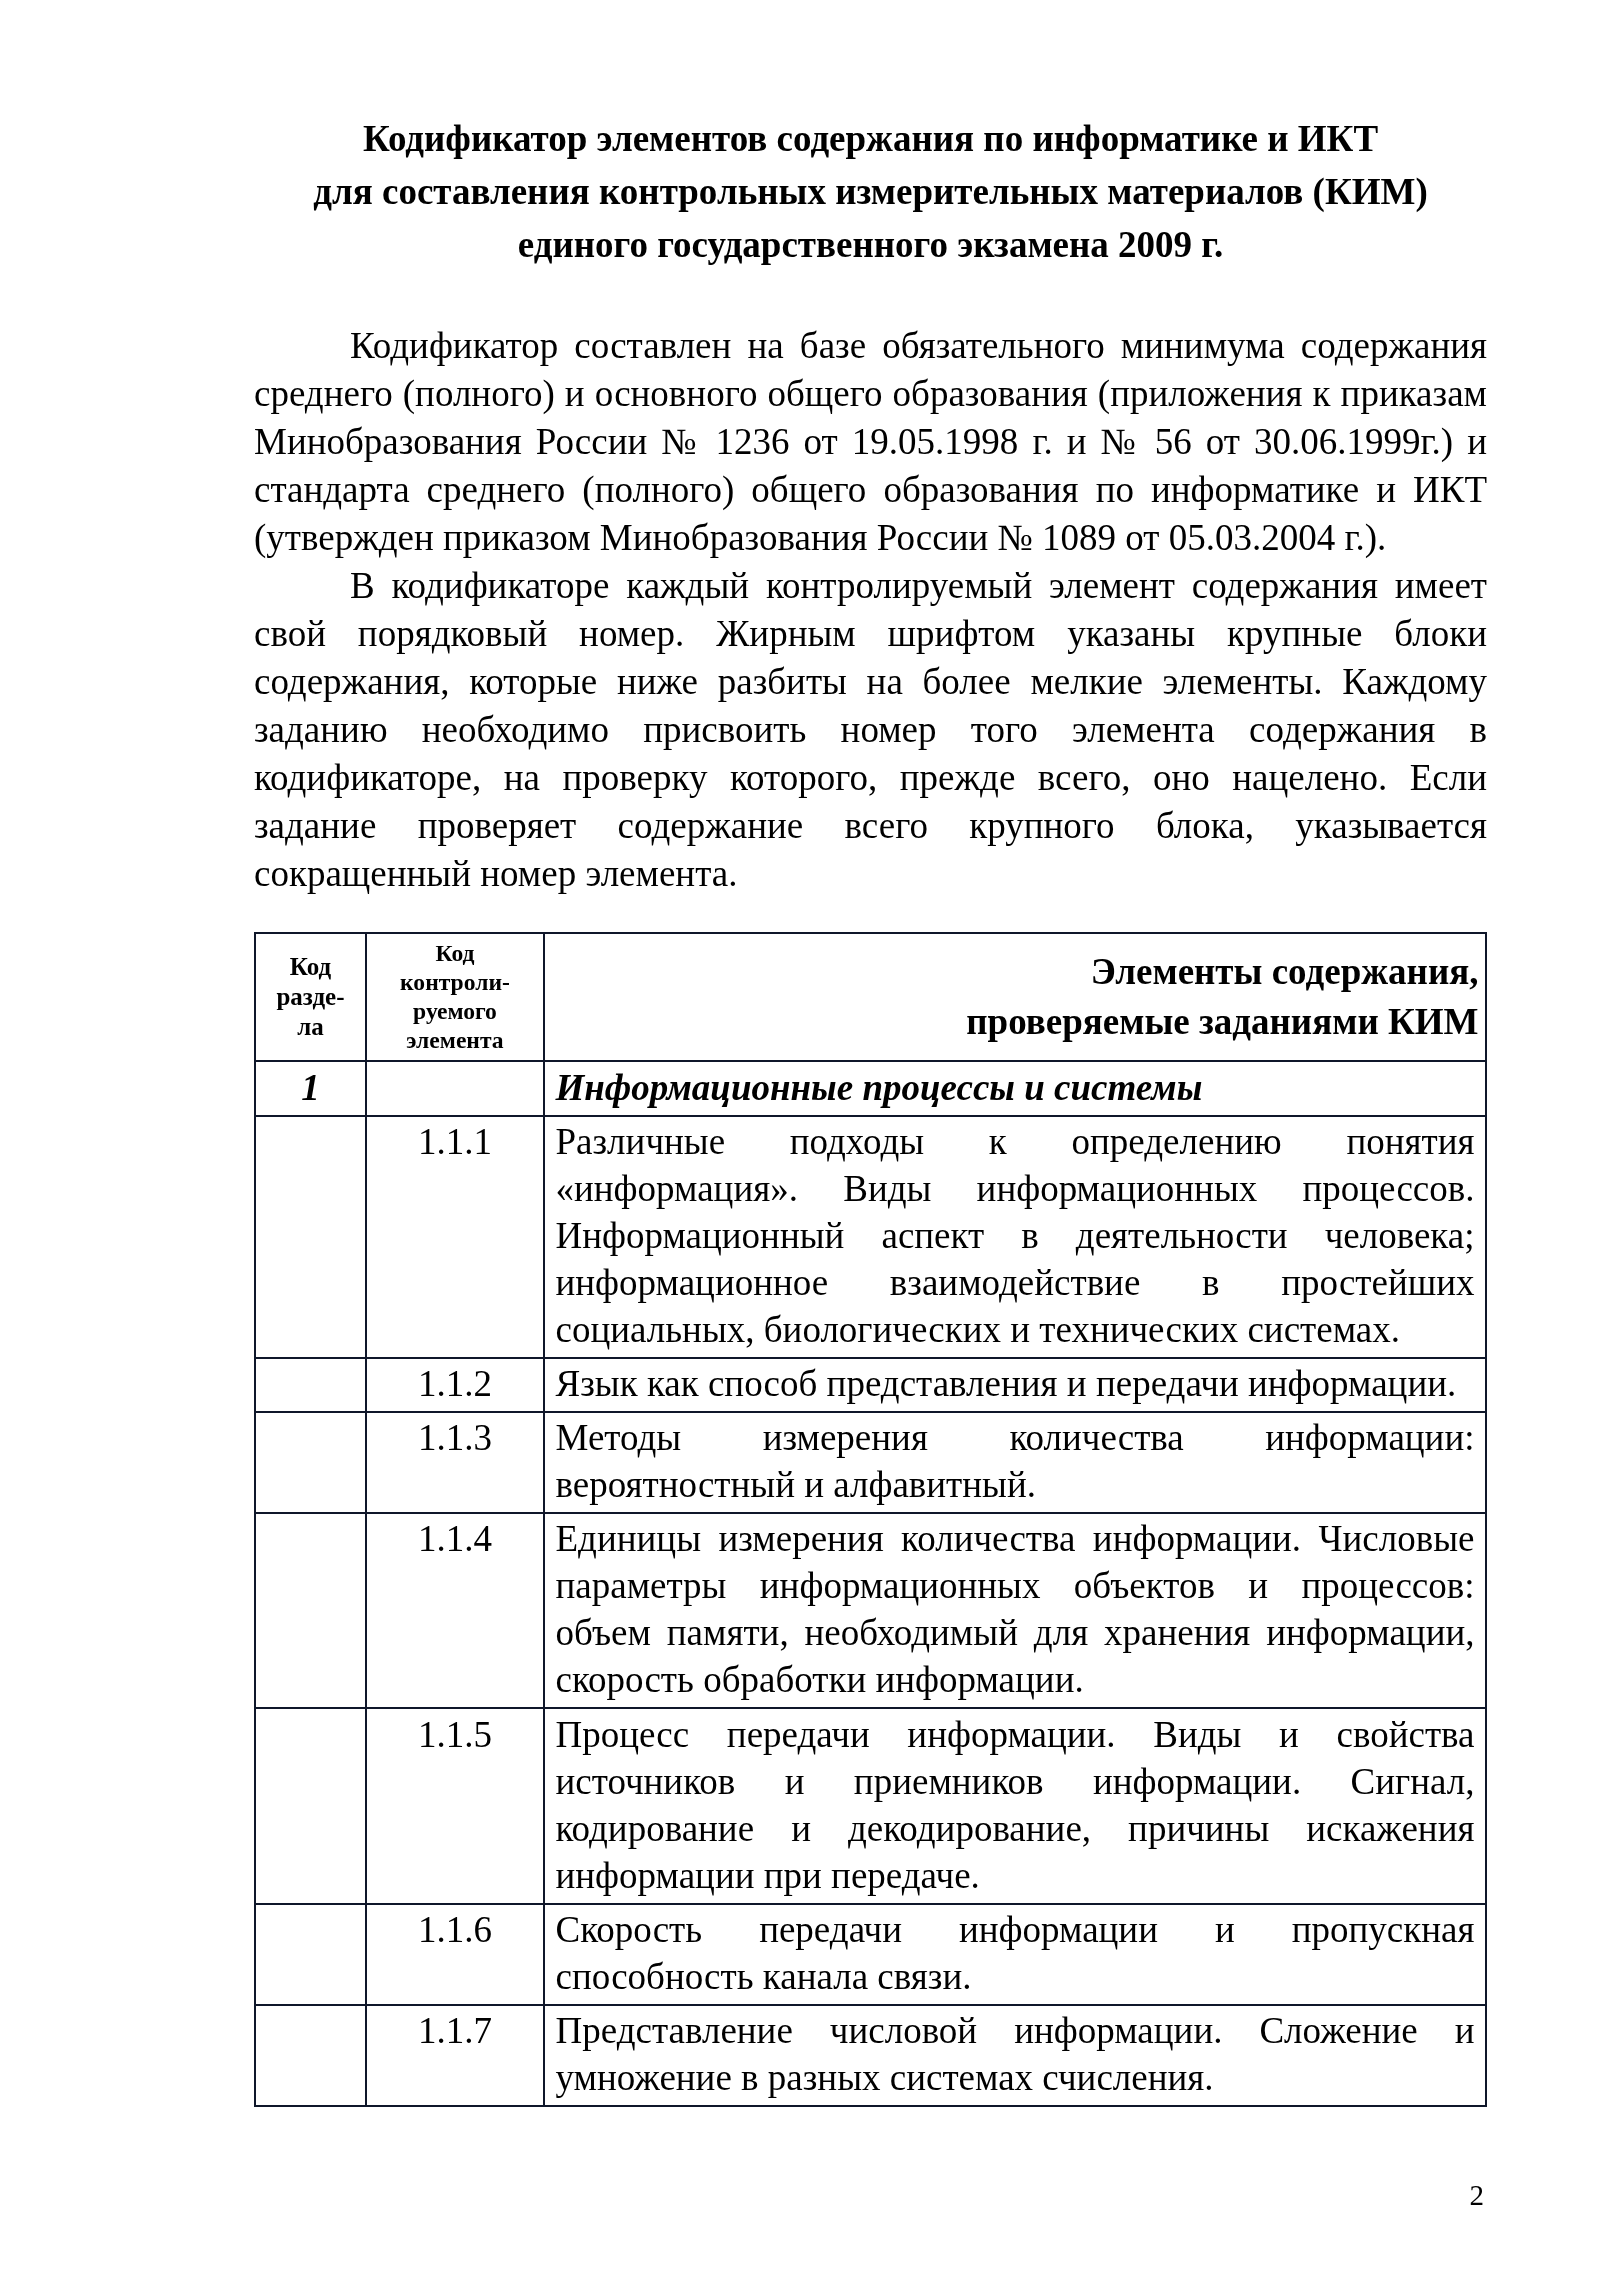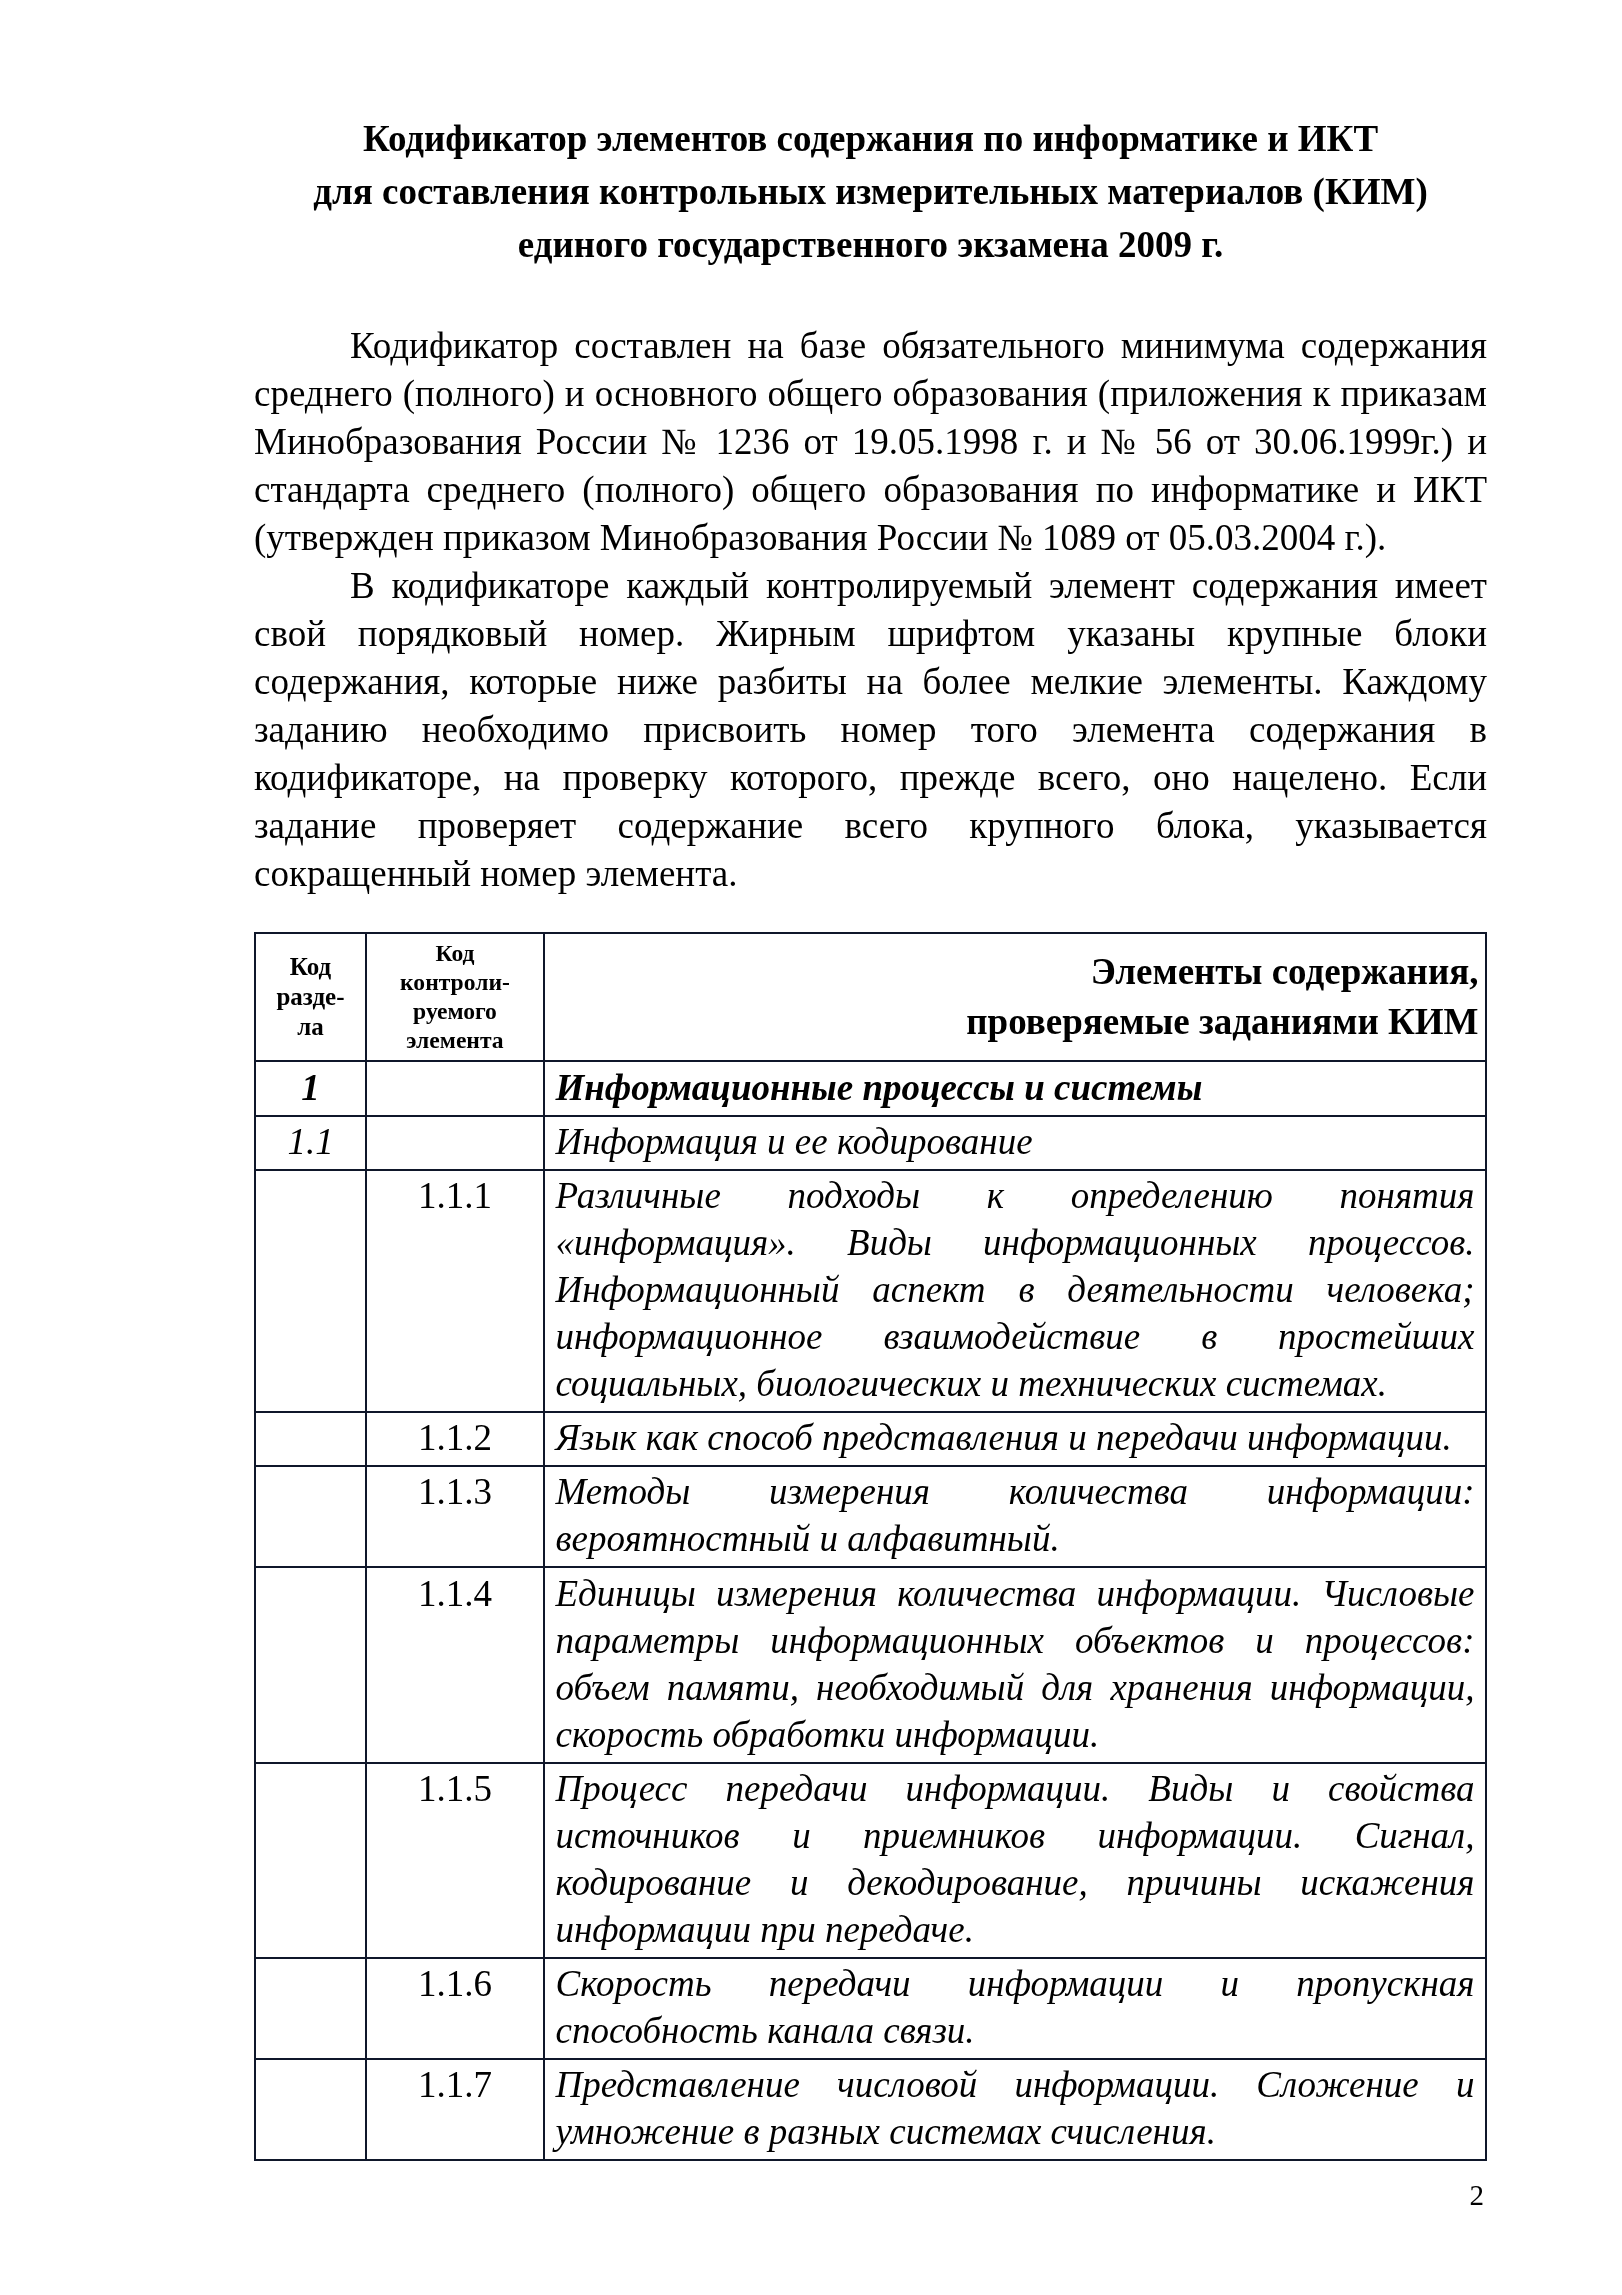--- a/index.html
+++ b/index.html
@@ -76,21 +76,20 @@
     vertical-align: top;
     line-height: 47px;
     padding: 1.3px 2.6px;
   }
   td.c-content {
     font-size: 37px;
     text-align: justify;
     vertical-align: top;
     line-height: 47px;
     padding: 1.3px 10.5px 3.9px 10.5px;
-    font-style: italic;
   }
   tr.row-section td {
     font-weight: bold;
     font-style: italic;
   }
   tr.row-subsection td {
     font-style: italic;
   }
   .page-number {
     position: absolute;
@@ -131,25 +130,20 @@
         <th class="h-content">Элементы содержания,
 проверяемые заданиями КИМ</th>
       </tr>
     </thead>
     <tbody>
       <tr class="row-section">
         <td class="c-sec">1</td>
         <td class="c-code"></td>
         <td class="c-content">Информационные процессы и системы</td>
       </tr>
-      <tr class="row-subsection">
-        <td class="c-sec">1.1</td>
-        <td class="c-code"></td>
-        <td class="c-content">Информация и ее кодирование</td>
-      </tr>
       <tr>
         <td class="c-sec"></td>
         <td class="c-code">1.1.1</td>
         <td class="c-content">Различные подходы к определению понятия «информация». Виды информационных процессов. Информационный аспект в деятельности человека; информационное взаимодействие в простейших социальных, биологических и технических системах.</td>
       </tr>
       <tr>
         <td class="c-sec"></td>
         <td class="c-code">1.1.2</td>
         <td class="c-content">Язык как способ представления и передачи информации.</td>
       </tr>

